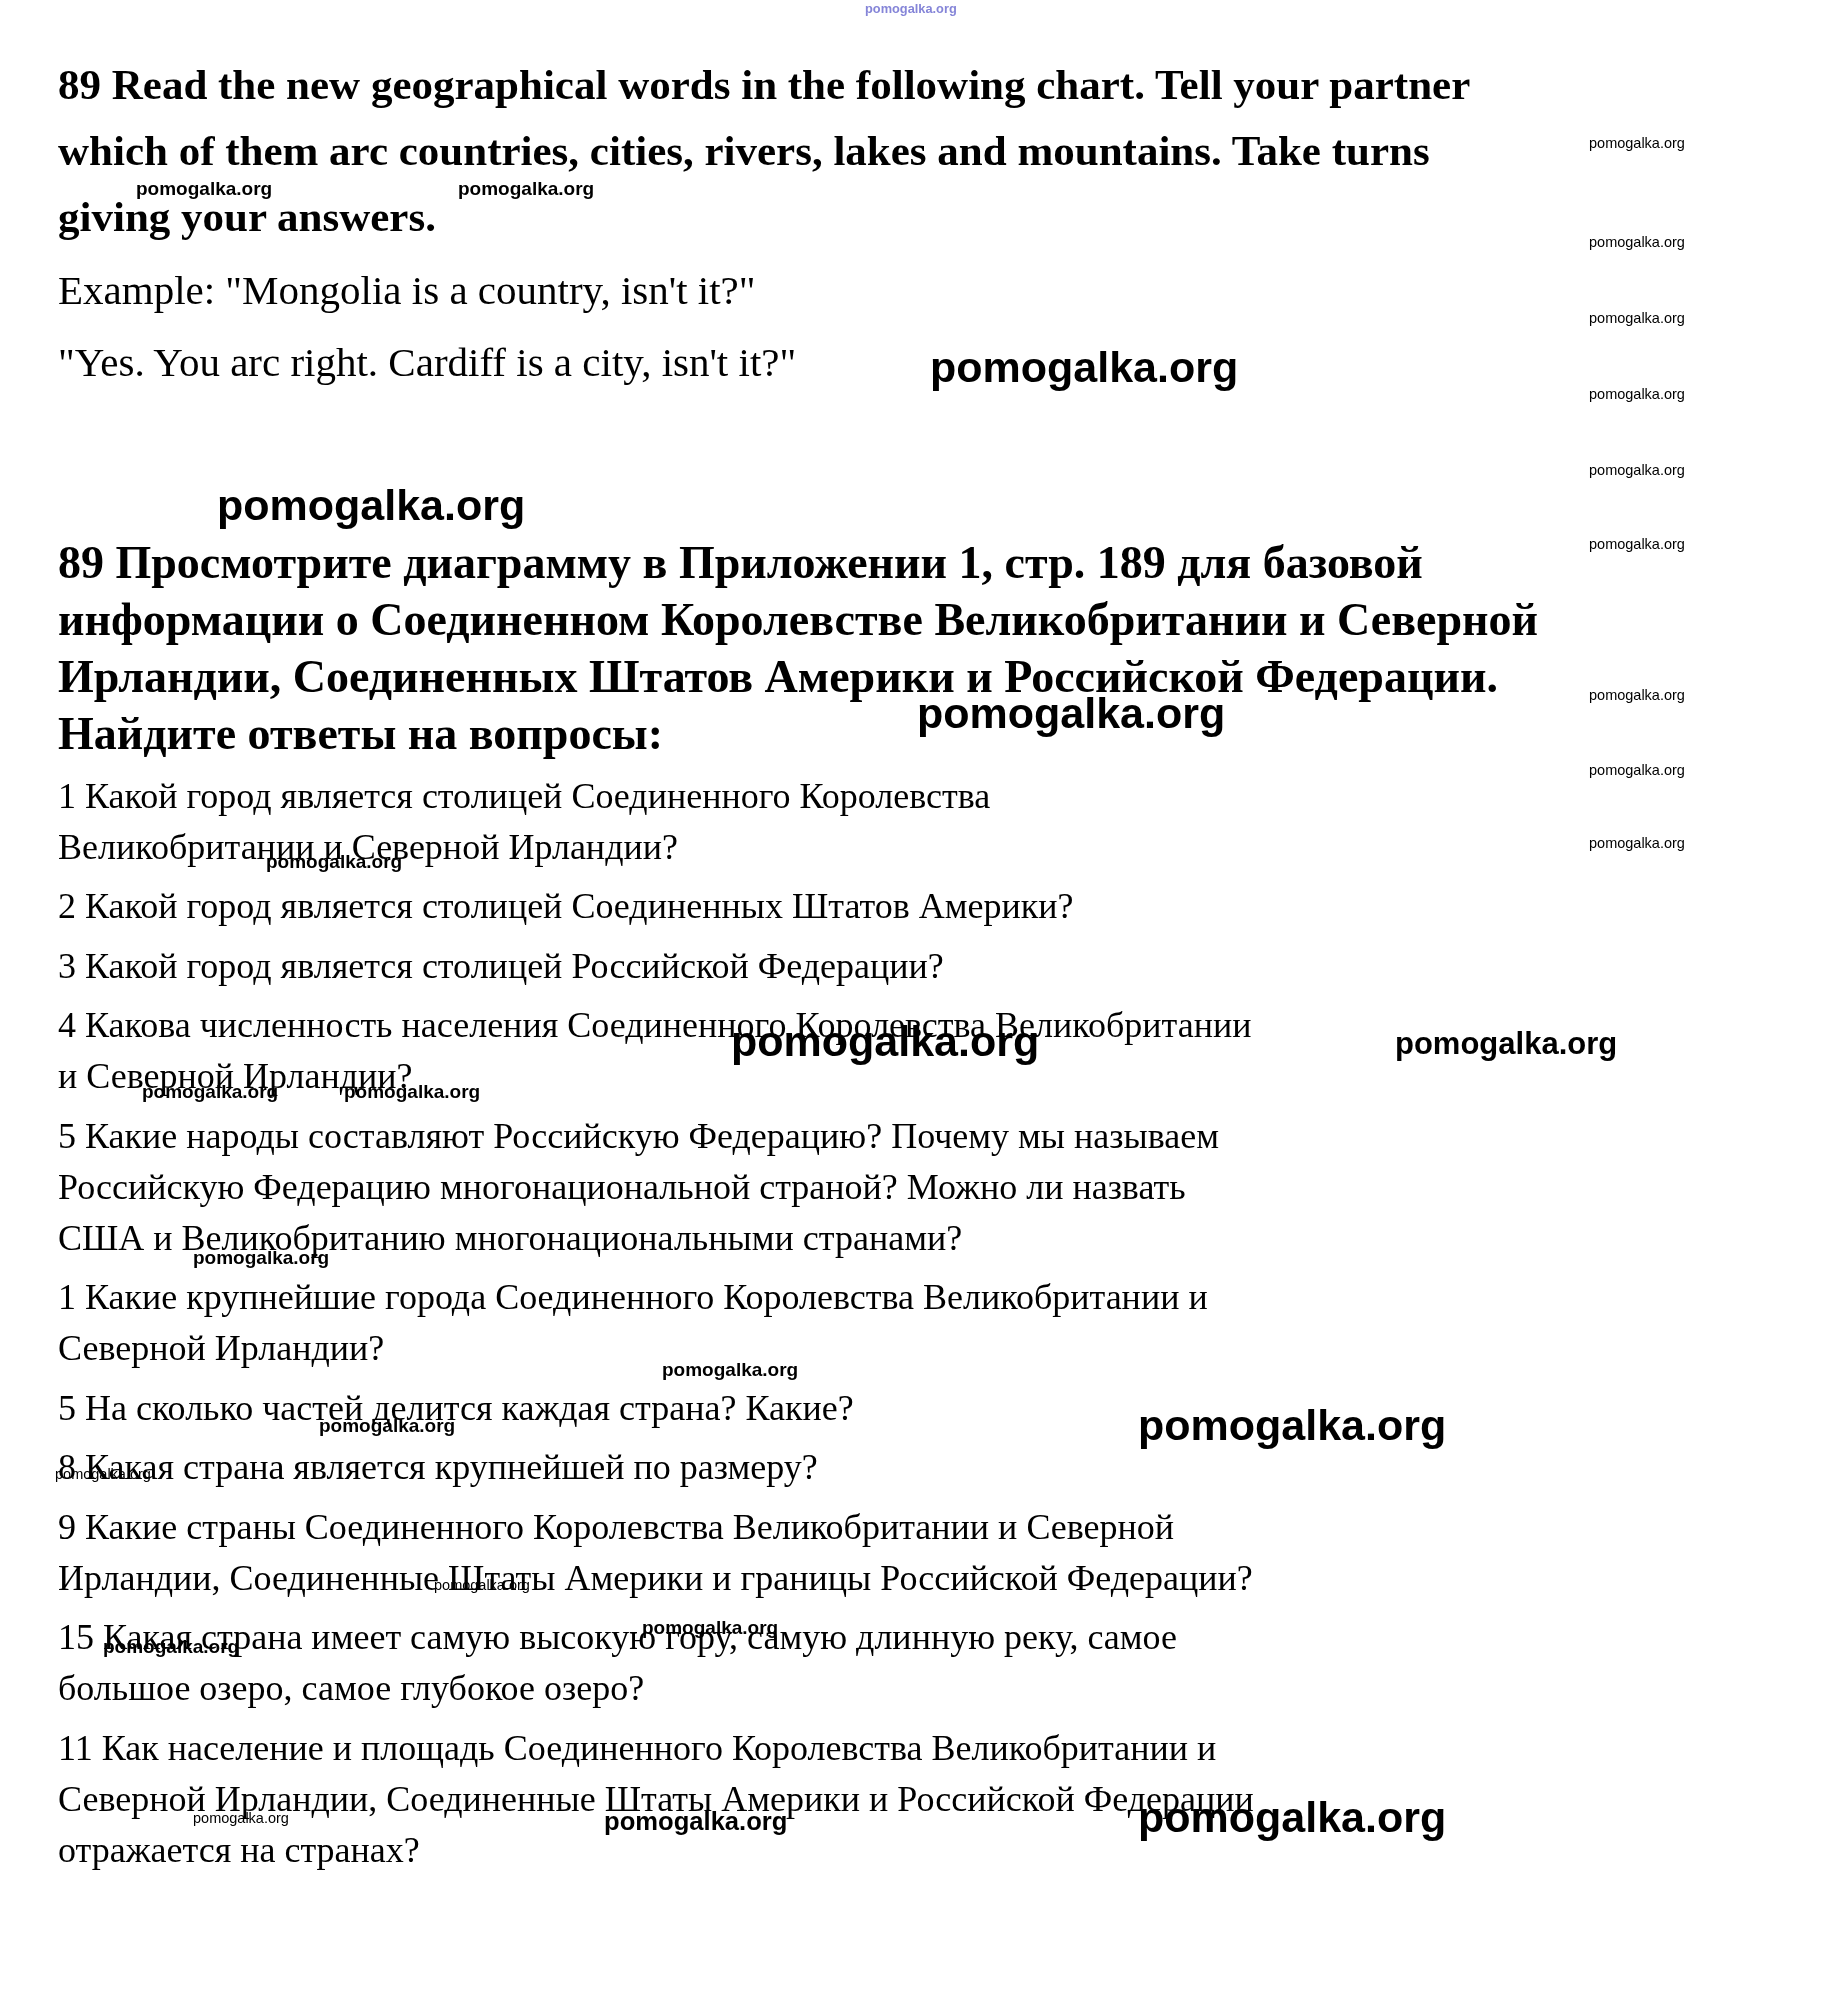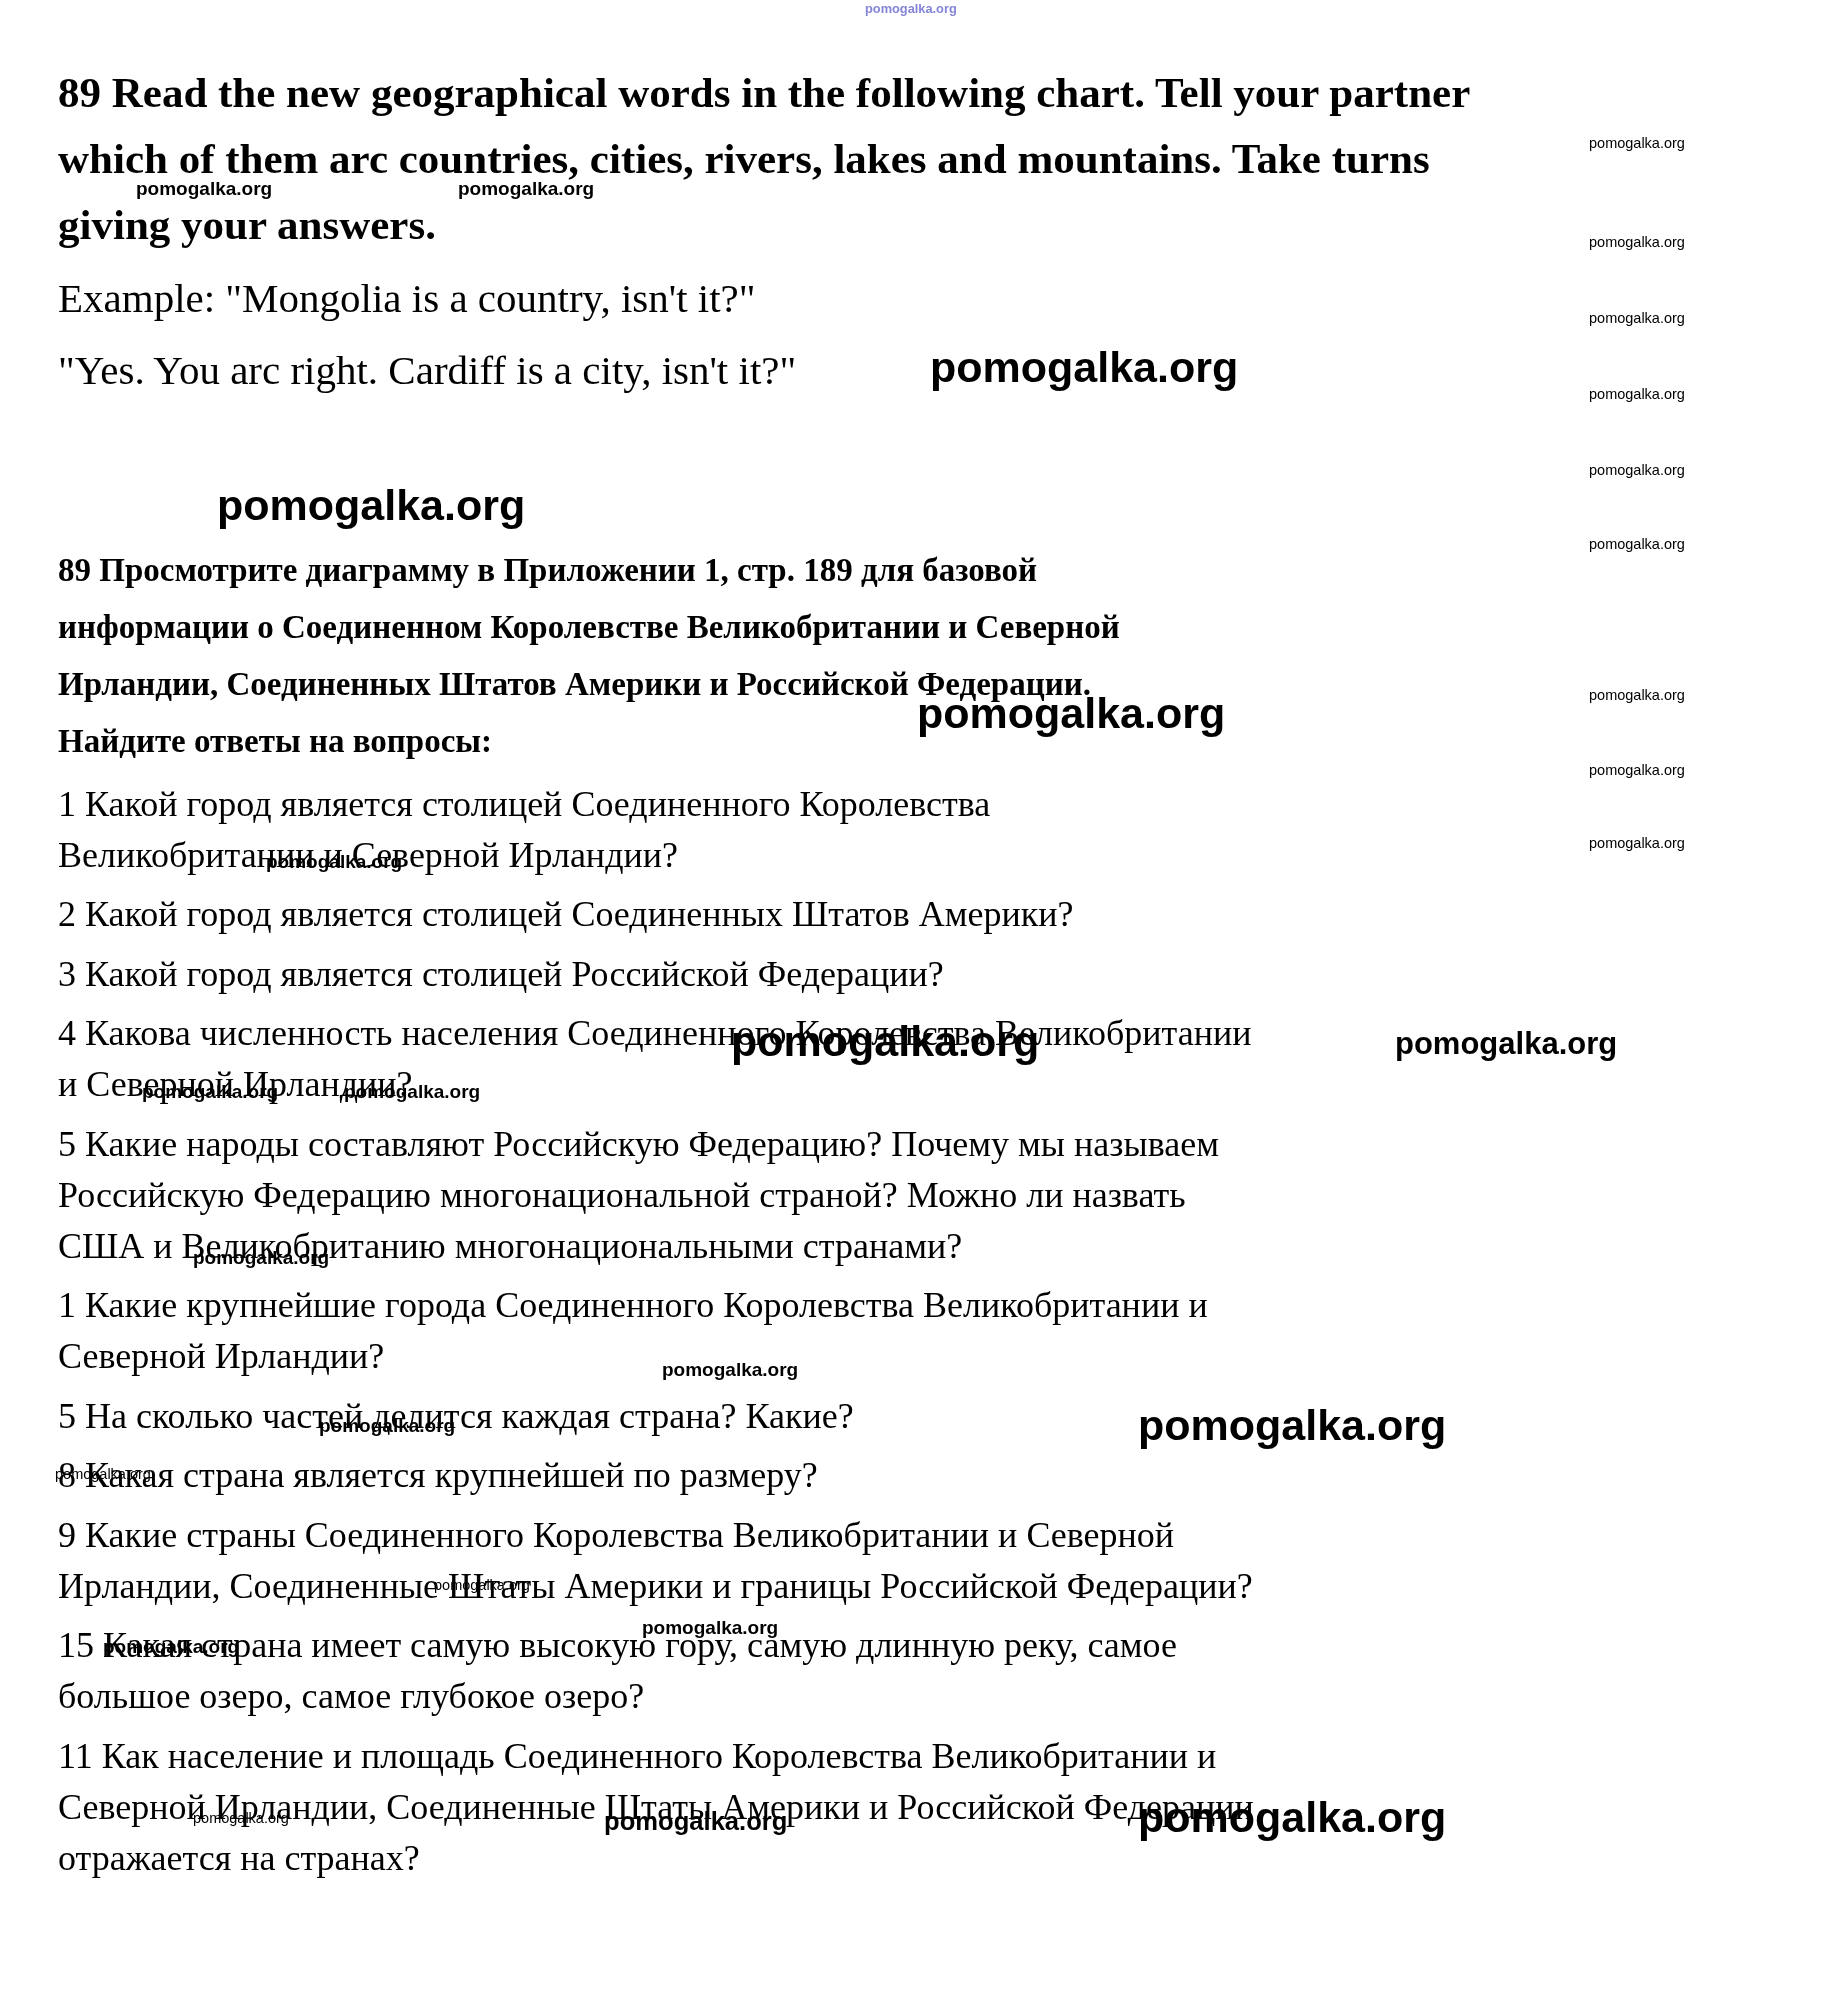--- a/index.html
+++ b/index.html
@@ -9,38 +9,38 @@
     width: 1846px;
     height: 2008px;
     background: #ffffff;
     overflow: hidden;
     font-family: "Liberation Serif", serif;
     color: #000000;
   }
   .content {
     position: absolute;
     left: 58px;
-    top: 60px;
+    top: 52px;
     width: 1670px;
   }
   .h-en {
     font-weight: bold;
     font-size: 43px;
     line-height: 66px;
     white-space: pre-wrap;
   }
   .example {
     font-size: 41px;
     line-height: 53px;
     margin-top: 13.6px;
   }
   .example-2 { margin-top: 19.6px; }
   .h-ru {
     font-weight: bold;
-    font-size: 33px;
+    font-size: 46px;
     line-height: 57px;
     margin-top: 145px;
     white-space: pre-wrap;
   }
   .q {
     font-size: 36px;
     line-height: 51px;
     margin-top: 8.5px;
     white-space: pre-wrap;
   }

